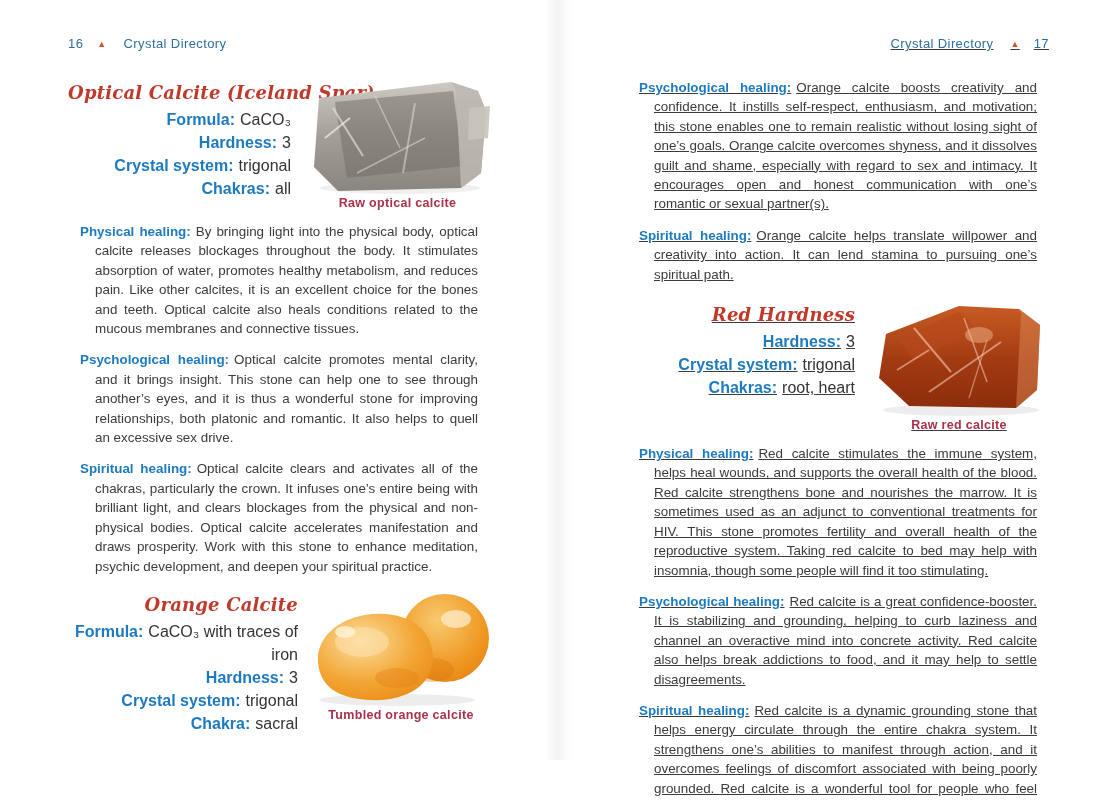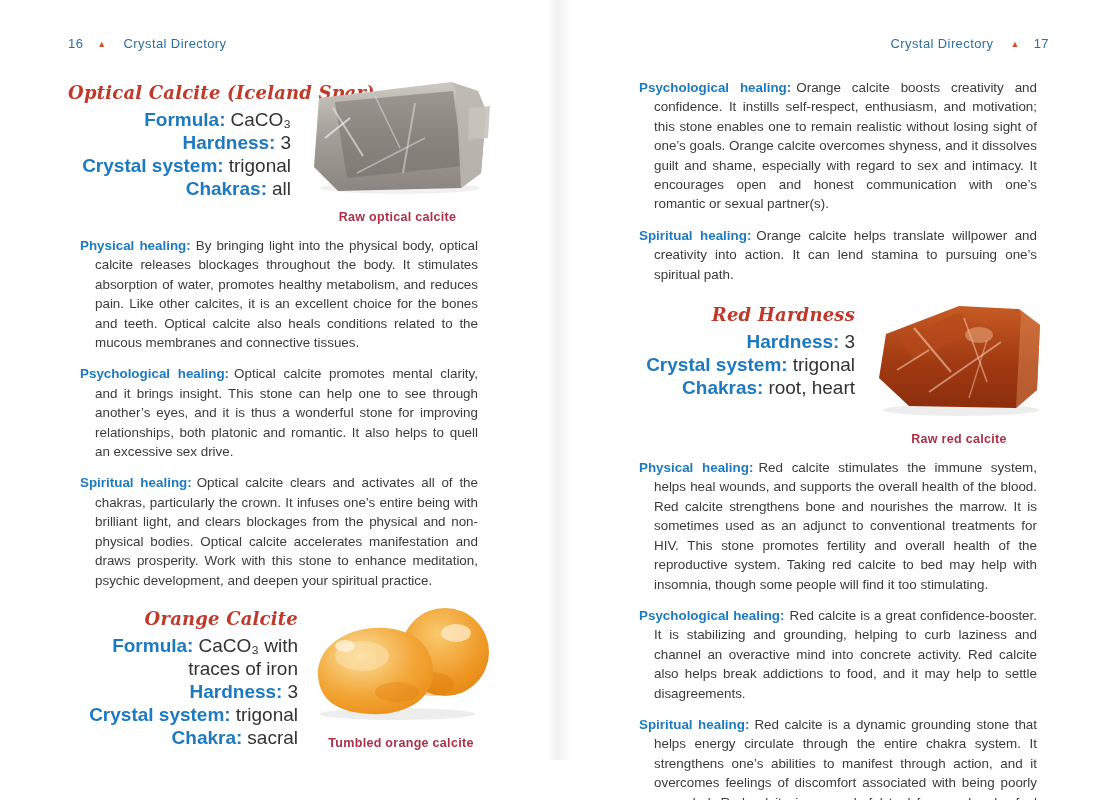--- a/index.html
+++ b/index.html
@@ -4,39 +4,39 @@
 <style>
   html,body{margin:0;padding:0;background:#ffffff;}
   body{width:1116px;height:800px;overflow:hidden;position:relative;
        font-family:"Liberation Sans","DejaVu Sans",sans-serif;color:#3b3b3b;}
   .spread{display:flex;width:1116px;height:760px;position:relative;}
   .gutter{position:absolute;left:545px;top:0;bottom:0;width:26px;
           background:linear-gradient(to right,rgba(0,0,0,0),rgba(0,0,0,0.05),rgba(0,0,0,0));
           pointer-events:none;}
   .page{width:558px;height:800px;box-sizing:border-box;}
   .page.left{padding:36px 68px 0 68px;}
-  .page.right{padding:36px 67px 0 69px;}
+  .page.right{padding:36px 67px 0 69px;text-decoration:underline;}
 
   .running-head{font-size:13px;color:#2e6f9e;letter-spacing:.4px;height:16px;}
   .running-head.rh-right{text-align:right;}
   .rh-tri{color:#d4512c;font-size:9px;vertical-align:1px;}
   .rh-left .rh-tri{margin:0 17px 0 14px;}
   .rh-right .rh-tri{margin:0 14px 0 17px;}
 
   .entry-head{display:flex;align-items:flex-start;}
   .entry-meta{flex:1;text-align:right;padding-top:4px;min-width:0;}
   .entry-title{font-family:"DejaVu Serif","Liberation Serif",serif;
                font-style:italic;font-weight:bold;font-size:18px;
                color:#bf3a2b;margin:0 0 5px 0;letter-spacing:.2px;white-space:nowrap;}
-  .spec{line-height:23px;font-size:19px;color:#333;}
+  .spec{line-height:23px;font-size:16px;color:#333;}
   .spec-label{font-weight:bold;color:#1e7ac0;margin-right:5px;}
 
   .photo-col{margin-left:14px;text-align:center;flex:none;}
   .photo-col figure{margin:0;}
-  .photo-col figcaption{margin-top:14px;font-size:12.5px;font-weight:bold;
+  .photo-col figcaption{margin-top:0;font-size:12.5px;font-weight:bold;
                         color:#ab3148;letter-spacing:.3px;}
   .photo-col svg{display:block;}
 
   .paras p{margin:12px;padding-left:15px;text-indent:-15px;text-align:justify;
            font-size:13.4px;line-height:19.4px;color:#3b3b3b;}
   .plabel{font-weight:bold;color:#1e7ac0;margin-right:5px;}
 
   .mt-entry1{margin-top:26px;}
   .mt-paras1{margin-top:10px;}
   .mt-entry2{margin-top:14px;}

